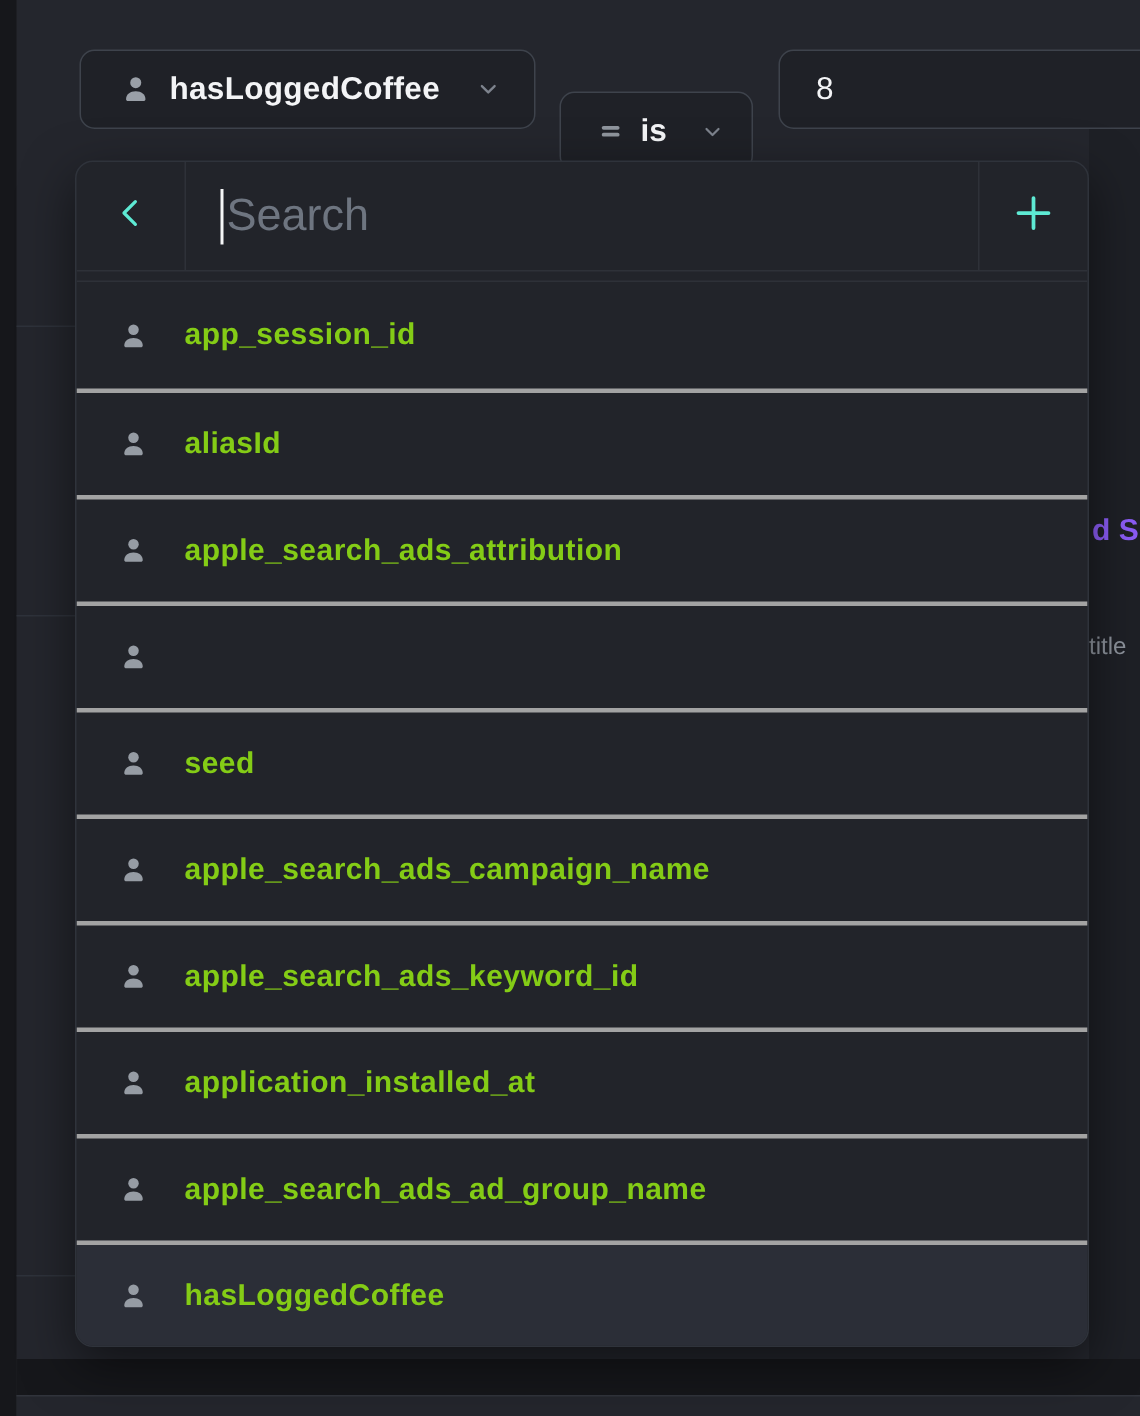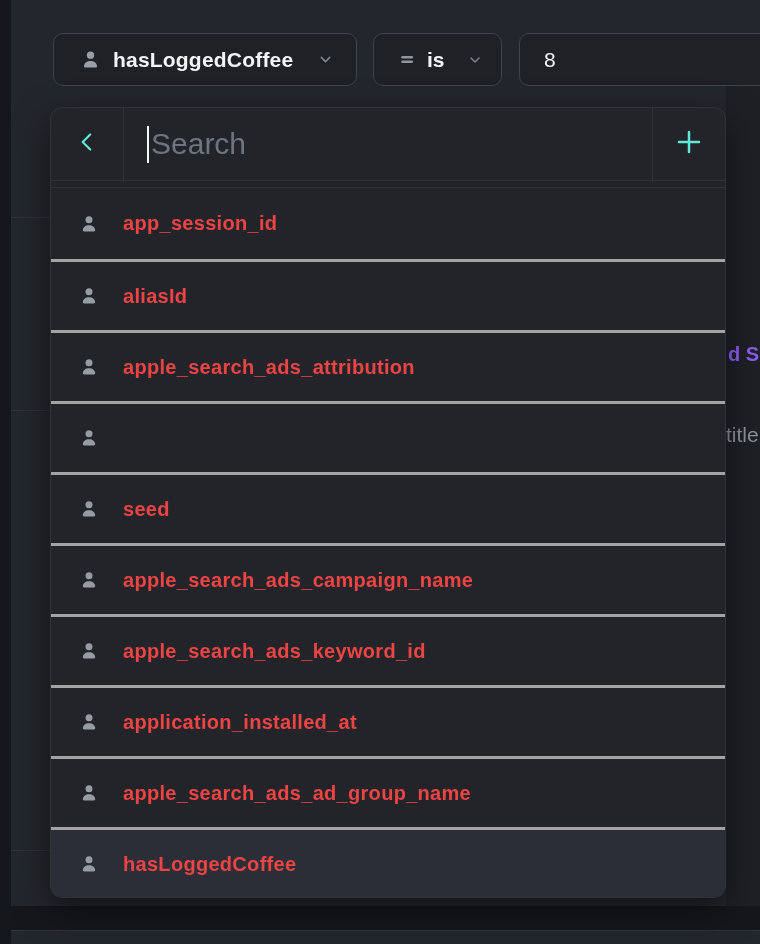--- a/index.html
+++ b/index.html
@@ -14,34 +14,34 @@
   
   .left-rail{ position:absolute; left:0; top:0; width:11px; height:944px; background:#16171b; }
 
   
   .under-line{ position:absolute; left:11px; width:39px; height:1px; background:#2e323b; }
 
   
   .right-shade{ position:absolute; left:726px; top:86px; width:34px; height:820px; background:#1e2026; }
   .frag{ position:absolute; white-space:nowrap; }
   .frag-top{ left:728px; top:343px; font-size:20px; font-weight:600; color:#8b5cf6; }
-  .frag-bottom{ left:726px; top:423px; font-size:21px; color:#8d939c; }
+  .frag-bottom{ left:726px; top:423px; font-size:16px; color:#8d939c; }
 
   
   .bottom-strip{ position:absolute; left:11px; top:906px; width:749px; height:24px; background:#16171b; }
   .bottom-card{ position:absolute; left:11px; top:930px; width:749px; height:14px; background:#24262d; border-top:1px solid #31343c; }
 
   
   .pill{
     position:absolute; top:33px; height:53px;
     background:#1f2127; border:1px solid #3e434c; border-radius:10px;
     display:flex; align-items:center; color:#f3f4f6;
   }
   .pill-property{ left:53px; width:304px; padding:0 22px 0 26px; gap:12px; }
-  .pill-operator{ left:373px; width:129px; padding:0 18px 0 24px; gap:10px; }
+  .pill-operator{ left:373px; width:129px; padding:0 18px 0 24px; gap:10px;margin-top:28px; }
   .pill-value{ left:519px; width:260px; padding:0 0 0 24px; font-size:21px; font-weight:500; }
   .pill-label{ font-size:21px; font-weight:600; letter-spacing:.2px; flex:1; }
   .op-label{ font-size:21px; font-weight:600; }
   .icon-gray{ color:#9aa0a8; display:flex; align-items:center; }
   .chev{ color:#7d838d; display:flex; align-items:center; margin-left:auto; }
 
   
   .panel{
     position:absolute; left:50px; top:107px; width:676px; height:791px;
     background:#22242a; border:1px solid #2f333b; border-radius:12px;
@@ -62,21 +62,21 @@
   .add-btn{ width:73px; display:flex; align-items:center; justify-content:center; border-left:1px solid #2e3138; color:#5eead4; cursor:pointer; }
 
   .list{ margin-top:6px; border-top:1px solid #2e3138; flex:1; display:flex; flex-direction:column; }
   .row{
     height:71px; flex:none; display:flex; align-items:center;
     padding-left:28px; gap:24px; cursor:pointer;
   }
   .row + .row{ border-top:3px solid #a3a3a3; }
   .row.selected{ background:#2b2e37; }
   .row-icon{ color:#969ca4; display:flex; align-items:center; }
-  .row-label{ font-size:20px; font-weight:600; letter-spacing:.3px; color:#ef4444; }
+  .row-label{ font-size:20px; font-weight:600; letter-spacing:.3px; color:#84cc16; }
 </style>
 </head>
 <body>
 
 <div class="screen">
 
   <div class="left-rail"></div>
   <div class="under-line" style="top:217px"></div>
   <div class="under-line" style="top:410px"></div>
   <div class="under-line" style="top:850px"></div>

